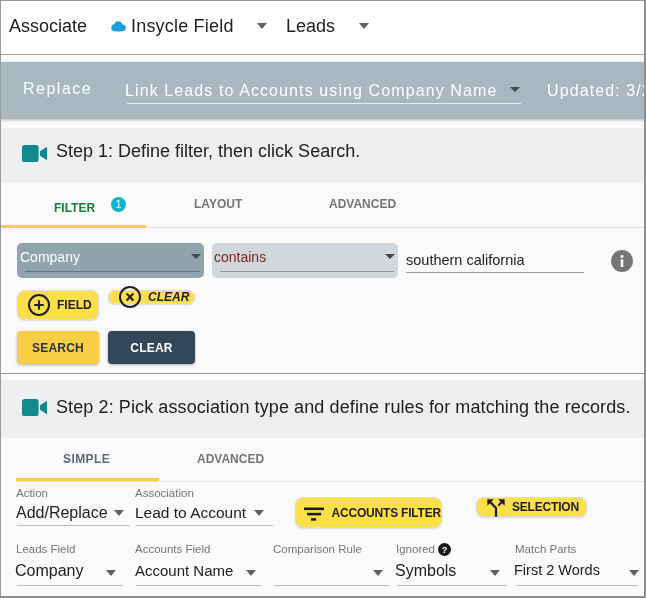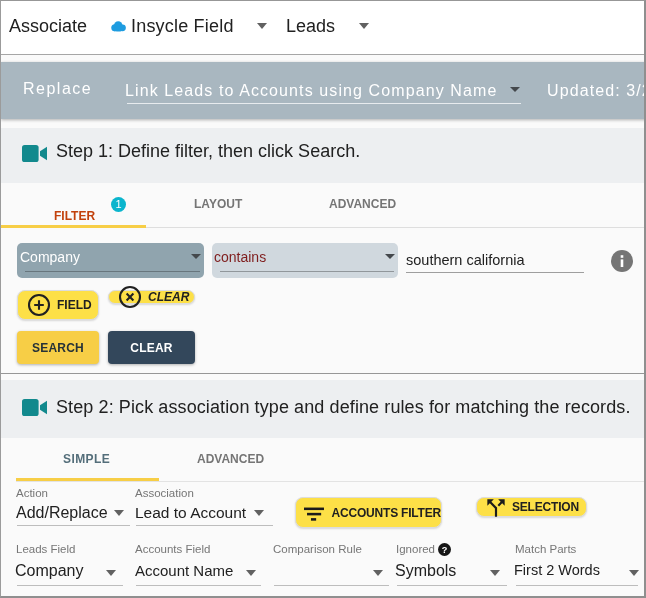--- a/index.html
+++ b/index.html
@@ -44,21 +44,21 @@
 
   <div class="abs" style="left:0;top:127px;width:646px;height:55px;background:#edeff1;"></div>
   <svg class="abs" style="left:21px;top:144px;" width="25" height="17" viewBox="0 0 25 17">
     <rect x="0" y="0" width="16.6" height="17" rx="2.6" fill="#12898d"></rect>
     <polygon points="18,6.2 18,10.8 25,15.3 25,1.7" fill="#12898d"></polygon>
   </svg>
   <div class="abs" style="left:55px;top:140px;font-size:18px;color:#212121;white-space:nowrap;">Step 1: Define filter, then click Search.</div>
 
   <div class="abs" style="left:0;top:226px;width:646px;height:1.2px;background:#dedede;"></div>
   <div class="abs" style="left:0;top:224px;width:145px;height:3px;background:#f7ce46;"></div>
-  <div class="abs" style="left:53px;top:208px;font-size:12px;font-weight:bold;color:#c2410c;">FILTER</div>
+  <div class="abs" style="left:53px;top:200px;font-size:12px;font-weight:bold;color:#15803d;">FILTER</div>
   <div class="abs" style="left:110px;top:196px;width:15px;height:15px;border-radius:50%;background:#0ab5cd;color:#fff;font-size:11px;text-align:center;line-height:15px;">1</div>
   <div class="abs" style="left:193px;top:196px;font-size:12px;font-weight:bold;color:#757575;">LAYOUT</div>
   <div class="abs" style="left:328px;top:196px;font-size:12px;font-weight:bold;color:#757575;">ADVANCED</div>
 
   <div class="abs" style="left:16px;top:242px;width:187px;height:35px;background:#90a4ae;border-radius:5px;"></div>
   <div class="abs" style="left:19px;top:248px;font-size:14px;color:#fff;">Company</div>
   <div class="abs" style="left:24px;top:270px;width:175px;height:1px;background:rgba(0,0,0,0.28);"></div>
   <div class="abs caret" style="left:190px;top:253px;"></div>
 
   <div class="abs" style="left:211px;top:242px;width:186px;height:35px;background:#d0d8de;border-radius:5px;"></div>

